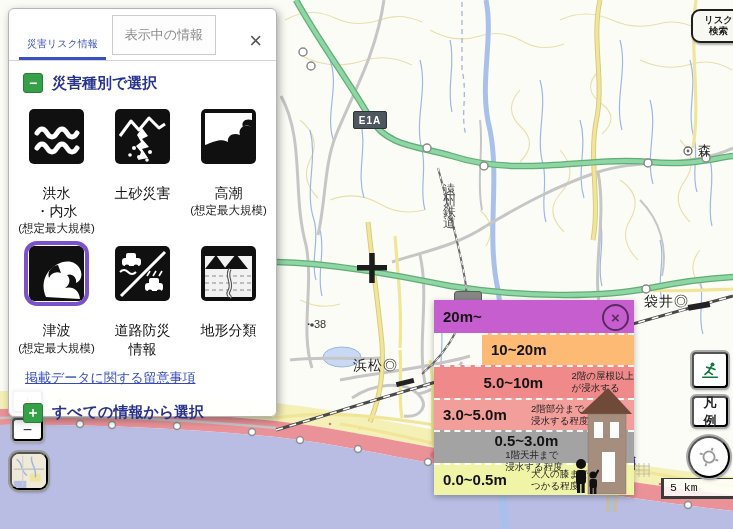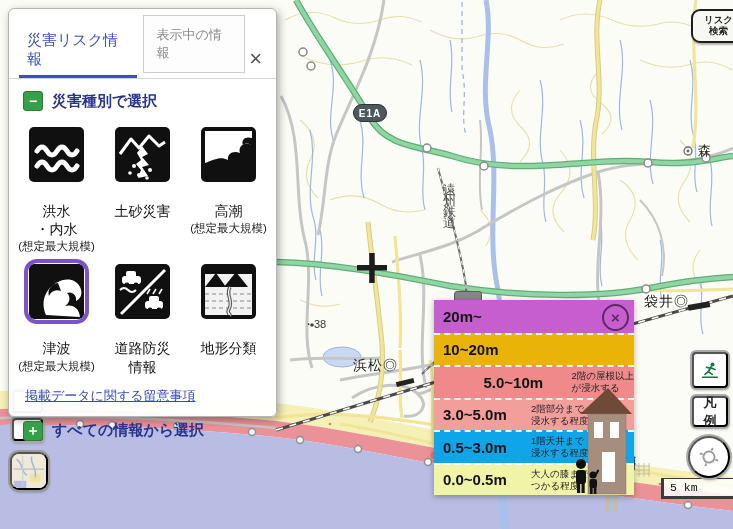--- a/index.html
+++ b/index.html
@@ -2,29 +2,29 @@
 <html><head>
 <meta charset="utf-8">
 <style>
   html,body{margin:0;padding:0;background:#e8e8e8}
   .stage{position:relative;width:733px;height:529px;overflow:hidden;
          font-family:"Liberation Sans",sans-serif;background:#fcfcf7}
   .map-svg{position:absolute;left:0;top:0;z-index:0}
   .maplabel{position:absolute;color:#222;white-space:nowrap;z-index:10;pointer-events:none}
   .vtext{writing-mode:vertical-rl;text-orientation:upright}
 
-  .badge{position:absolute;left:353px;top:104px;width:32px;height:16px;background:#4e575e;
-         border:1px solid #2d3338;border-radius:9px;color:#fff;font-size:10px;font-weight:bold;
+  .badge{position:absolute;left:353px;top:111px;width:32px;height:16px;background:#4e575e;
+         border:1px solid #2d3338;border-radius:2px;color:#fff;font-size:10px;font-weight:bold;
          display:flex;align-items:center;justify-content:center;letter-spacing:1px;z-index:10}
 
   
   .panel{position:absolute;left:8px;top:8px;width:267px;height:407px;background:rgba(255,255,255,.95);
          border:1px solid #b5b5b5;border-radius:6px;box-shadow:2px 3px 8px rgba(0,0,0,.35);z-index:40}
   .tabbar{display:flex;align-items:flex-end;border-bottom:1px solid #d5d5d5;padding:6px 10px 0 10px}
-  .tab-active{color:#3a50c0;font-size:15px;padding:4px 8px 6px;border-bottom:3px solid #3a50c0}
+  .tab-active{color:#3a50c0;font-size:10px;padding:4px 8px 6px;border-bottom:3px solid #3a50c0}
   .tab-inactive{color:#8a8a8a;font-size:13px;background:#fdfdfd;border:1px solid #ccc;
                 padding:10px 12px;margin-left:6px;margin-bottom:5px}
   .panel-close{margin-left:auto;font-size:22px;color:#555;line-height:1;padding:0 4px 8px;cursor:pointer}
   .section{display:flex;align-items:center;margin:12px 0 0 14px;cursor:pointer}
   .toggle{width:18px;height:18px;background:#35a047;border:1px solid #2a7c37;border-radius:3px;
           color:#fff;font-size:14px;font-weight:bold;display:flex;align-items:center;justify-content:center;
           margin-right:9px;flex:0 0 auto}
   .section-title{color:#28338f;font-size:15px;font-weight:bold}
   .types{display:grid;grid-template-columns:86px 86px 86px;justify-content:center;margin-top:6px}
   .tcell{text-align:center;padding-top:9px;cursor:pointer}
@@ -354,32 +354,32 @@
       <span class="toggle">＋</span>
       <span class="section-title">すべての情報から選択</span>
     </div>
   </div>
 
   <div class="legend">
     <div class="legend-close">×</div>
     <div class="lrow" style="background-color: rgb(199, 94, 208);">
       <span class="llabel">20m~</span>
     </div>
-    <div class="lrow" style="background-color: #eab308;">
+    <div class="lrow" style="background-color: #fdba74; margin-left: 48px;">
       <span class="llabel">10~20m</span>
     </div>
     <div class="lrow" style="background-color: rgb(240, 138, 138); justify-content: flex-end;">
       <span class="llabel">5.0~10m</span>
       <span class="lnote"><span>2階の屋根以上</span><br><span>が浸水する</span></span>
     </div>
     <div class="lrow" style="background-color: rgb(242, 158, 155);">
       <span class="llabel">3.0~5.0m</span>
       <span class="lnote"><span>2階部分まで</span><br><span>浸水する程度</span></span>
     </div>
-    <div class="lrow" style="background-color: #0ea5e9;">
+    <div class="lrow" style="background-color: #a3a3a3; flex-direction: column;">
       <span class="llabel">0.5~3.0m</span>
       <span class="lnote"><span>1階天井まで</span><br><span>浸水する程度</span></span>
     </div>
     <div class="lrow" style="background-color: rgb(240, 244, 166);">
       <span class="llabel">0.0~0.5m</span>
       <span class="lnote"><span>大人の膝まで</span><br><span>つかる程度</span></span>
     </div>
     <svg class="house" width="60" height="111" viewBox="0 0 60 111">
       <path d="M6,30 L34,4 L58,30 Z" fill="#6f4a39"></path>
       <rect x="14" y="30" width="38" height="80" fill="#a58e7e" stroke="#8a7263" stroke-width="0.5"></rect>

